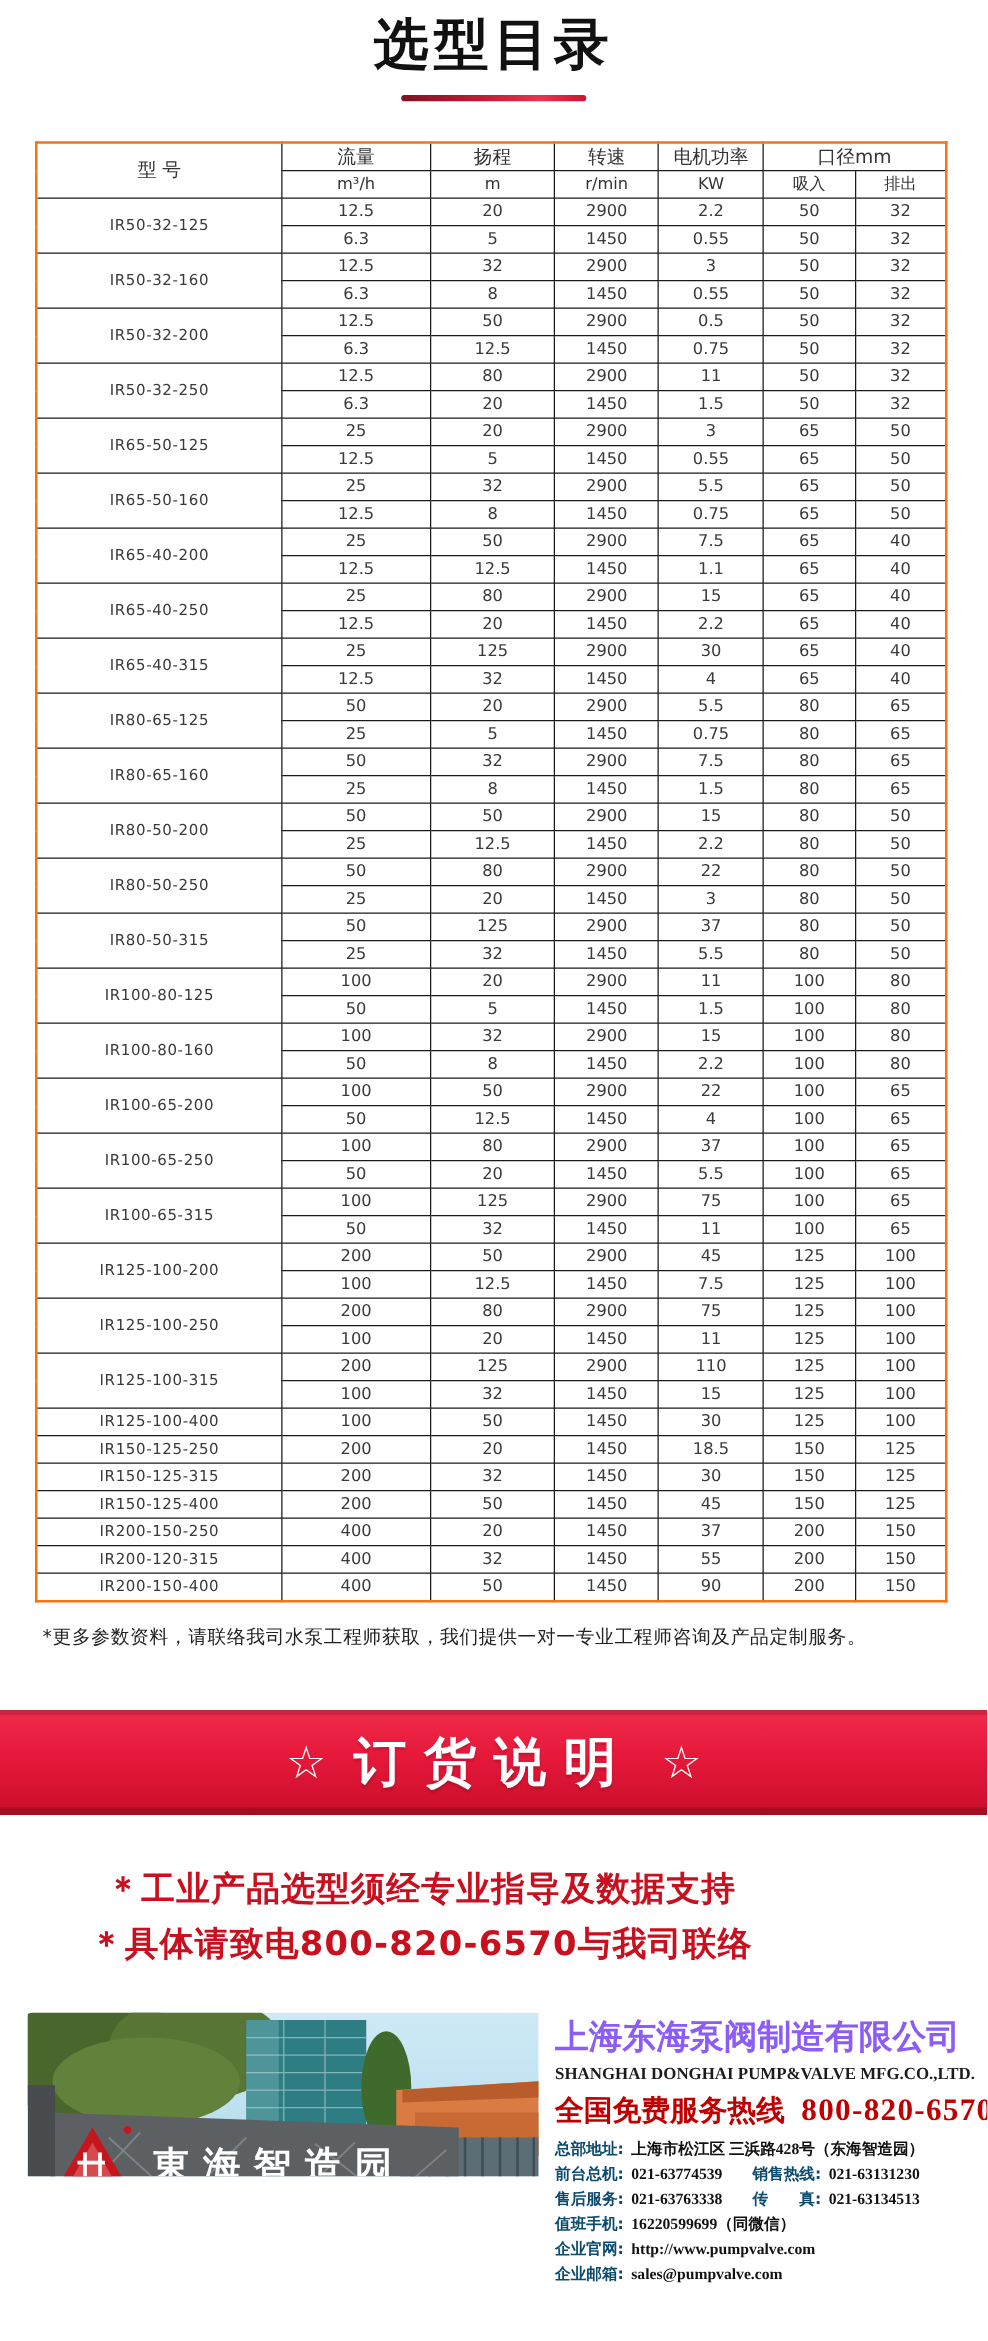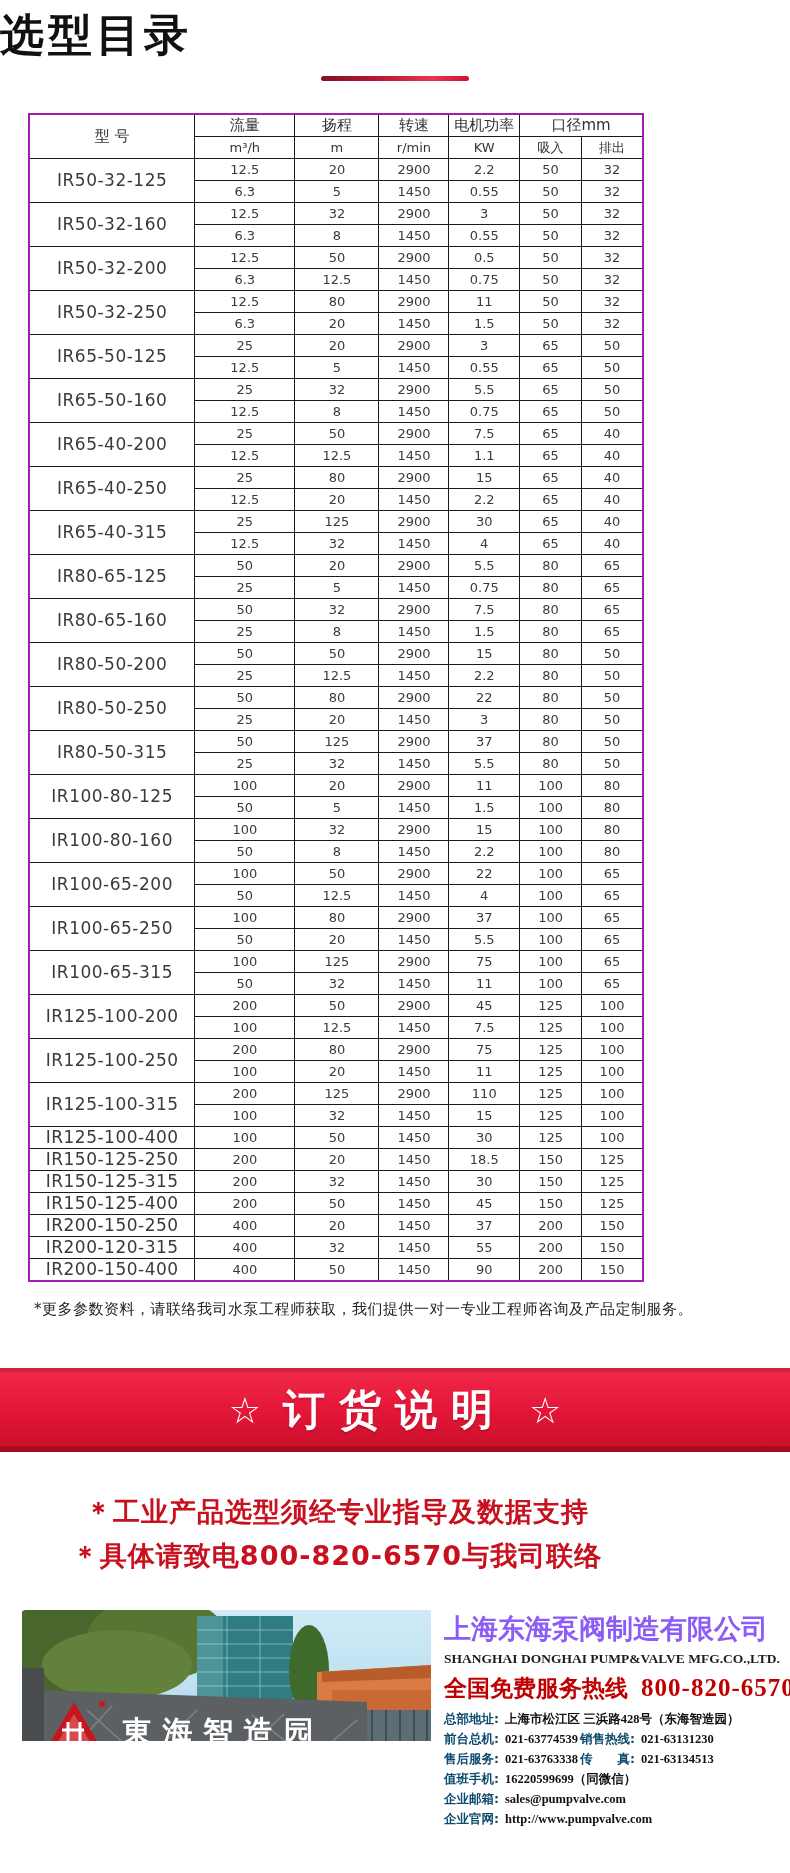--- a/index.html
+++ b/index.html
@@ -1,33 +1,33 @@
 <!DOCTYPE html>
 <html style="--banner-red: #e6183a; --banner-red-light: #f02a4a; --banner-red-dark: #c90e29; --text-red: #c8101e; --hotline-red: #c00000;"><head>
 <meta charset="utf-8">
 <style>
   html,body{margin:0;padding:0;background:#fff;}
   .page{position:relative;width:790px;height:1873px;background:#fff;overflow:hidden;
         font-family:"DejaVu Sans","Liberation Sans",sans-serif;}
 
   
-  .title-wrap{position:absolute;top:6px;left:0;width:790px;text-align:left;}
+  .title-wrap{position:absolute;top:6px;left:0;width:790px;text-align:center;}
   .page-title{font-size:44px;font-weight:900;color:#111;letter-spacing:4px;
               font-family:"DejaVu Sans",sans-serif;}
   .title-underline{width:148px;height:5px;margin:11px auto 0;border-radius:3px;
     background:linear-gradient(90deg,#7e1322 0%,#c31b38 45%,#e8344e 75%,#cf1236 100%);}
 
   
-  .spec-table{position:absolute;top:113px;left:28px;width:616px;border-collapse:collapse;
-    table-layout:fixed;border:2px solid #a21caf;color:#3a3a3a;}
+  .spec-table{position:absolute;top:113px;left:28px;width:730px;border-collapse:collapse;
+    table-layout:fixed;border:2px solid #f97316;color:#3a3a3a;}
   .spec-table th,.spec-table td{border:1px solid #1a1a1a;text-align:center;vertical-align:middle;
     padding:0;height:21px;font-weight:400;font-size:13px;line-height:1.05;}
   .spec-table thead th{font-size:15px;color:#333;}
   .spec-table thead tr.units th{font-size:13px;}
-  .spec-table td.model{font-size:17px;letter-spacing:0.5px;margin-left:32px;}
+  .spec-table td.model{font-size:12px;letter-spacing:0.5px;margin-left:32px;}
   col.c-model{width:27%;}col.c-flow{width:16.3%;}col.c-head{width:13.7%;}
   col.c-speed{width:11.4%;}col.c-power{width:11.5%;}col.c-suc{width:10.1%;}col.c-dis{width:10%;}
 
   
   .footnote{position:absolute;top:1300px;left:34px;width:730px;font-size:15px;color:#222;
     letter-spacing:0.5px;}
 
   
   .order-banner{position:absolute;top:1368px;left:0;width:790px;height:84px;
     background:linear-gradient(180deg,var(--banner-red-light) 0%,var(--banner-red) 45%,var(--banner-red-dark) 100%);
@@ -54,21 +54,21 @@
   .company-en{font-family:"Liberation Serif",serif;font-weight:700;font-size:13.5px;
     color:#1c1c1c;margin-top:4px;white-space:nowrap;}
   .hotline{margin-top:6px;white-space:nowrap;color:var(--hotline-red);}
   .hotline-label{font-size:23px;font-weight:900;}
   .hotline-number{font-family:"Liberation Serif",serif;font-size:25px;font-weight:700;
     margin-left:8px;letter-spacing:1px;}
   .contact-list{margin-top:5px;}
   .contact-line{font-size:12.5px;line-height:19px;white-space:nowrap;color:#222;}
   .c-label{font-weight:700;color:#0c4a6e;}
   .c-value{font-family:"Liberation Serif",serif;font-weight:700;color:#111;margin-left:6px;text-align:right;}
-  .c-label.c2{margin-left:2px;}
+  .c-label.c2{margin-left:24px;}
   .c-link{color:#111;text-decoration:none;}
 </style>
 </head>
 <body>
 
 <div class="page">
 
   <div class="title-wrap">
     <div class="page-title">选型目录</div>
     <div class="title-underline"></div>
@@ -638,19 +638,19 @@
       <div class="company-en">SHANGHAI DONGHAI PUMP&amp;VALVE MFG.CO.,LTD.</div>
       <div class="hotline">
         <span class="hotline-label">全国免费服务热线</span>
         <span class="hotline-number">800-820-6570</span>
       </div>
       <div class="contact-list">
           <div class="contact-line"><span class="c-label">总部地址:</span><span class="c-value">上海市松江区 三浜路428号（东海智造园）</span></div>
           <div class="contact-line"><span class="c-label">前台总机:</span><span class="c-value">021-63774539</span><span class="c-label c2">销售热线:</span><span class="c-value">021-63131230</span></div>
           <div class="contact-line"><span class="c-label">售后服务:</span><span class="c-value">021-63763338</span><span class="c-label c2">传　　真:</span><span class="c-value">021-63134513</span></div>
           <div class="contact-line"><span class="c-label">值班手机:</span><span class="c-value">16220599699（同微信）</span></div>
+          <div class="contact-line"><span class="c-label">企业官网:</span><span class="c-value c-link">http://www.pumpvalve.com</span></div>
           <div class="contact-line"><span class="c-label">企业邮箱:</span><span class="c-value c-link">sales@pumpvalve.com</span></div>
-          <div class="contact-line"><span class="c-label">企业官网:</span><span class="c-value c-link">http://www.pumpvalve.com</span></div>
         </div>
     </div>
   </div>
 
 </div>
 
 </body></html>

